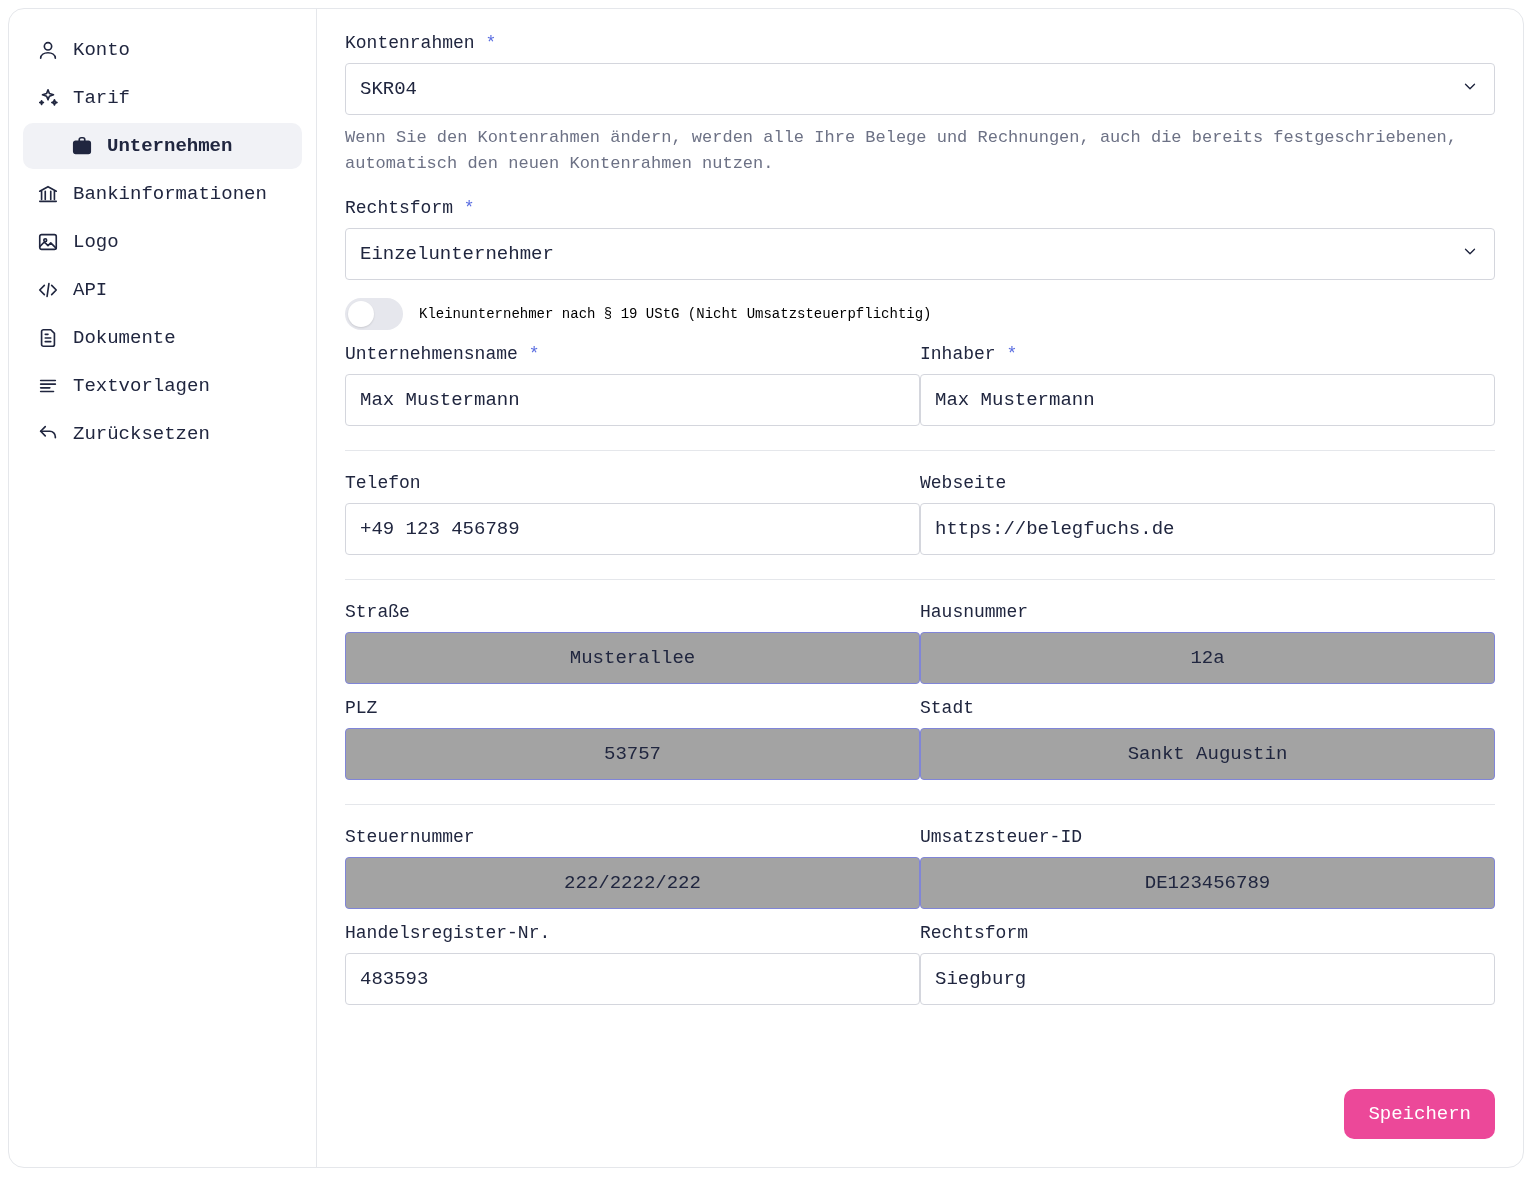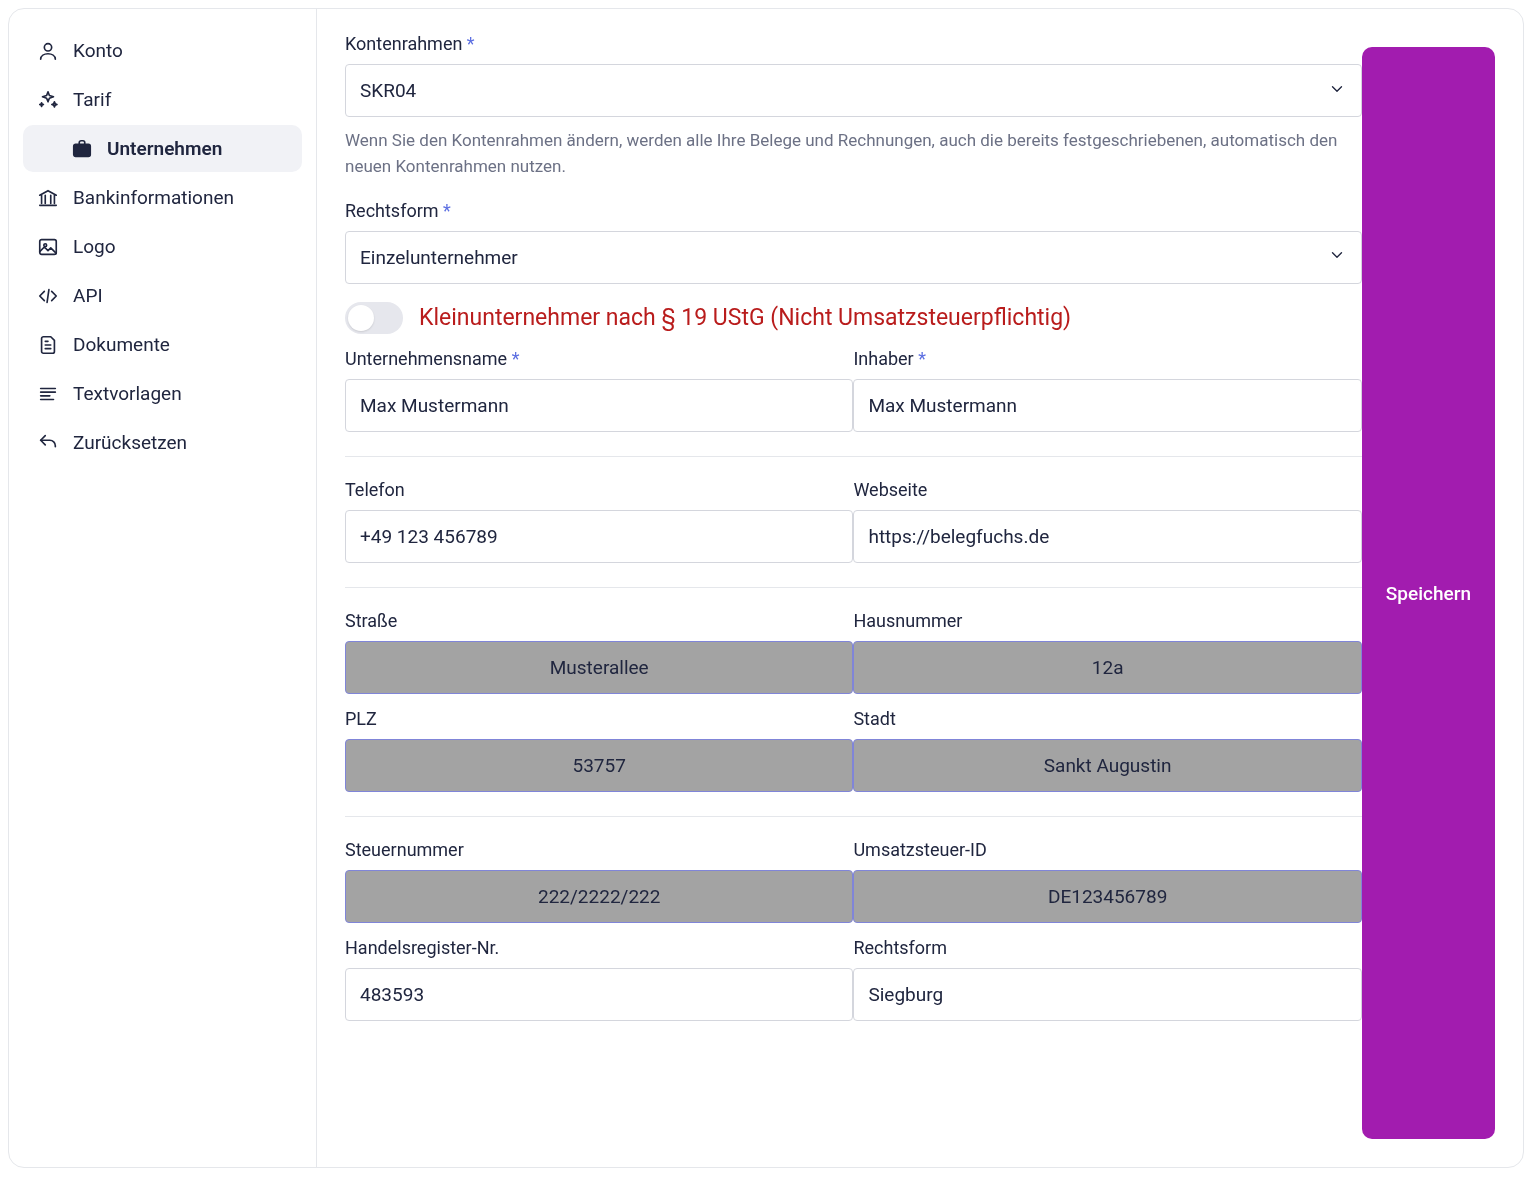--- a/index.html
+++ b/index.html
@@ -13,20 +13,21 @@
       color: #20263f;
       font-size: 18px;
     }
     .container {
       display: flex;
       border: 1px solid #e5e7eb;
       border-radius: 16px;
       margin: 8px;
       min-height: 1160px;
       overflow: hidden;
+      font-family: Liberation Mono, monospace;
     }
     .sidebar {
       width: 308px;
       border-right: 1px solid #e5e7eb;
       padding: 18px 14px;
       flex-shrink: 0;
     }
     .sidebar-item {
       display: flex;
       align-items: center;
@@ -49,20 +50,21 @@
       display: flex;
       align-items: center;
       justify-content: center;
       flex-shrink: 0;
     }
     .main {
       flex: 1;
       padding: 24px 28px 28px 28px;
       position: relative;
       display: flex;
+      flex-direction: column;
     }
     .form-content {
       flex: 1;
     }
     .field-group {
       margin-bottom: 8px;
     }
     .label {
       display: block;
       color: #20263f;
@@ -127,42 +129,42 @@
       width: 26px;
       height: 26px;
       background: #fff;
       border-radius: 50%;
       position: absolute;
       top: 3px;
       left: 3px;
       box-shadow: 0 1px 2px rgba(0,0,0,0.12);
     }
     .toggle-label {
-      font-size: 23px;
-      color: #b91c1c;
+      font-size: 14px;
+      color: #000000;
     }
     .row {
       display: flex;
       margin-bottom: 8px;
     }
     .col {
       flex: 1;
     }
     hr.divider {
       border: none;
       border-top: 1px solid #e5e7eb;
       margin: 24px 0 22px 0;
     }
     .footer {
       display: flex;
       justify-content: flex-end;
       padding-top: 14px;
     }
     .save-btn {
-      background: #a21caf;
+      background: #ec4899;
       color: #fff;
       border: none;
       border-radius: 10px;
       padding: 14px 24px;
       font-size: 19px;
       font-weight: 500;
       cursor: pointer;
       font-family: inherit;
     }
     svg {

